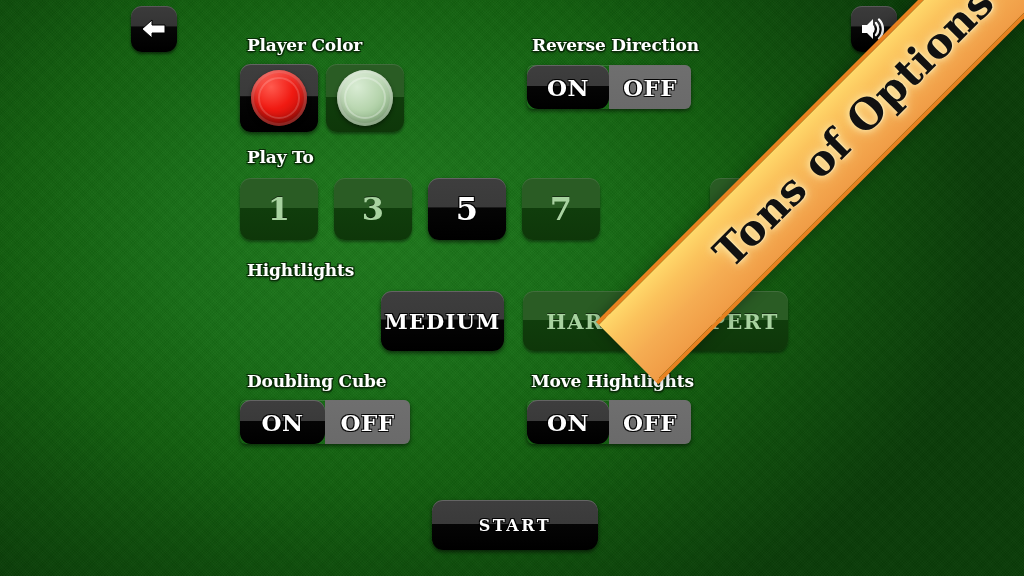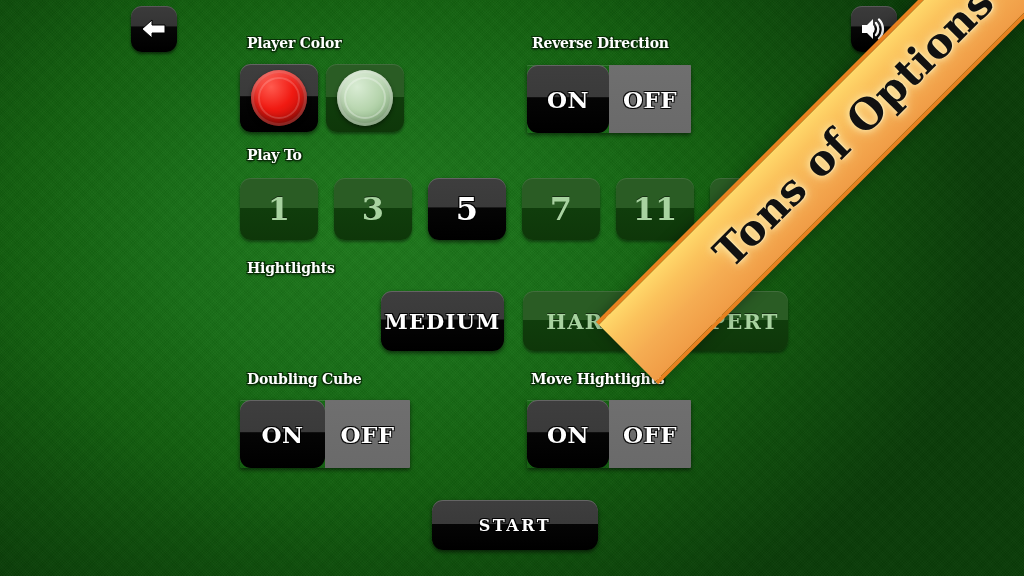--- a/index.html
+++ b/index.html
@@ -56,21 +56,21 @@
     justify-content: center;
   }
   #back-btn  { left: 131px; top: 6px; }
   #sound-btn { left: 851px; top: 6px; }
 
   
   .label {
     position: absolute;
     font-family: "DejaVu Serif", serif;
     font-weight: bold;
-    font-size: 14px;
+    font-size: 17px;
     color: #ffffff;
     letter-spacing: -0.2px;
     white-space: nowrap;
     text-shadow:
       -1.4px -1.4px 0 #0a2f08, 1.4px -1.4px 0 #0a2f08,
       -1.4px  1.4px 0 #0a2f08, 1.4px  1.4px 0 #0a2f08,
        0 2px 2px rgba(0,0,0,0.55);
   }
 
   
@@ -141,22 +141,22 @@
   .checker.pale::after {
     content: "";
     position: absolute; inset: 7px;
     border-radius: 50%;
     border: 2px solid rgba(255,255,255,0.3);
   }
 
   
   .toggle {
     position: absolute;
-    height: 68px;
-    border-radius: 1px;
+    height: 44px;
+    border-radius: 6px;
     display: flex;
     overflow: hidden;
     box-shadow:
       0 2px 4px rgba(0,0,0,0.55),
       inset 0 1px 0 rgba(255,255,255,0.14);
   }
   .toggle .half {
     flex: 1 1 50%;
     display: flex;
     align-items: center;
@@ -260,21 +260,20 @@
     <div class="half sel">ON</div>
     <div class="half unsel">OFF</div>
   </div>
 
   <div class="label" style="left:247px; top:147px;">Play To</div>
 
   <div class="opt off numbtn" style="left:240px; top:178px;">1</div>
   <div class="opt off numbtn" style="left:334px; top:178px;">3</div>
   <div class="opt on  numbtn" style="left:428px; top:178px;">5</div>
   <div class="opt off numbtn" style="left:522px; top:178px;">7</div>
-  <div class="opt off numbtn" style="left:616px; top:178px;">11</div>
   <div class="opt off numbtn" style="left:710px; top:178px;">15</div>
 
   <div class="label" style="left:247px; top:260px;">Hightlights</div>
 
   <div class="opt on  diffbtn" style="left:381px; top:291px; width:123px;">MEDIUM</div>
   <div class="opt off diffbtn" style="left:523px; top:291px; width:123px;">HARD</div>
   <div class="opt off diffbtn" style="left:665px; top:291px; width:123px;">EXPERT</div>
 
   <div class="label" style="left:247px; top:371px;">Doubling Cube</div>
 

